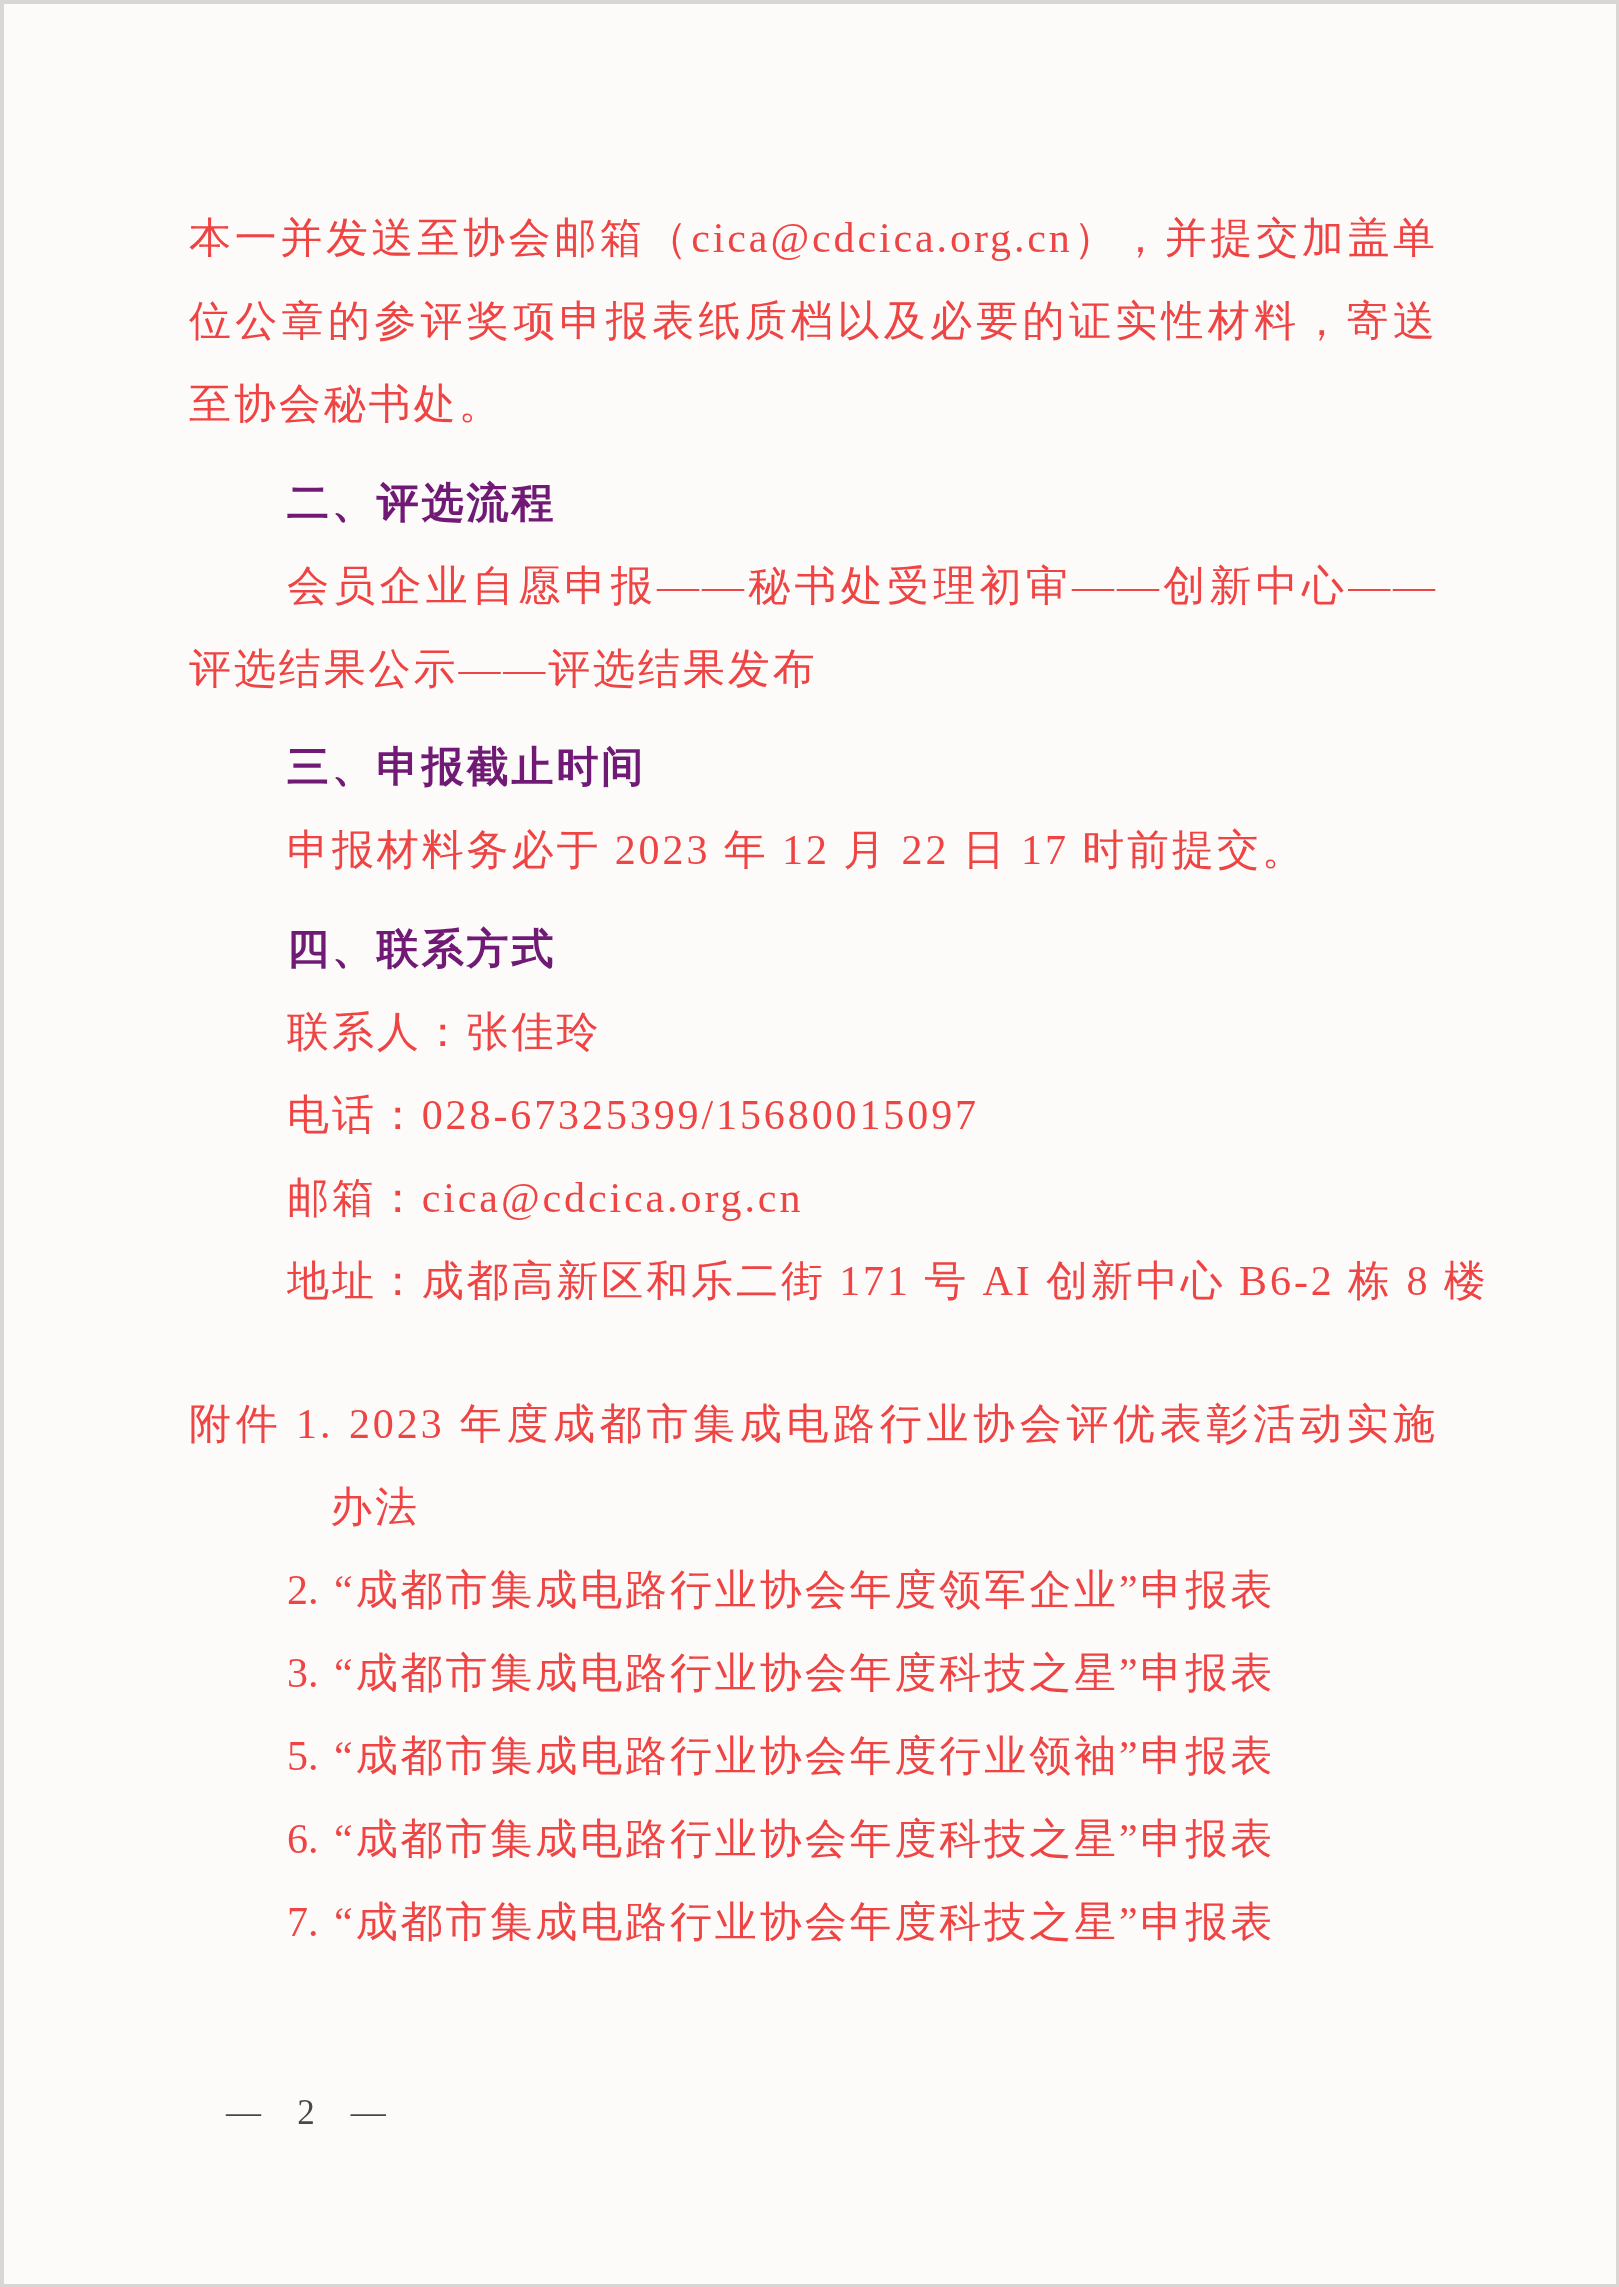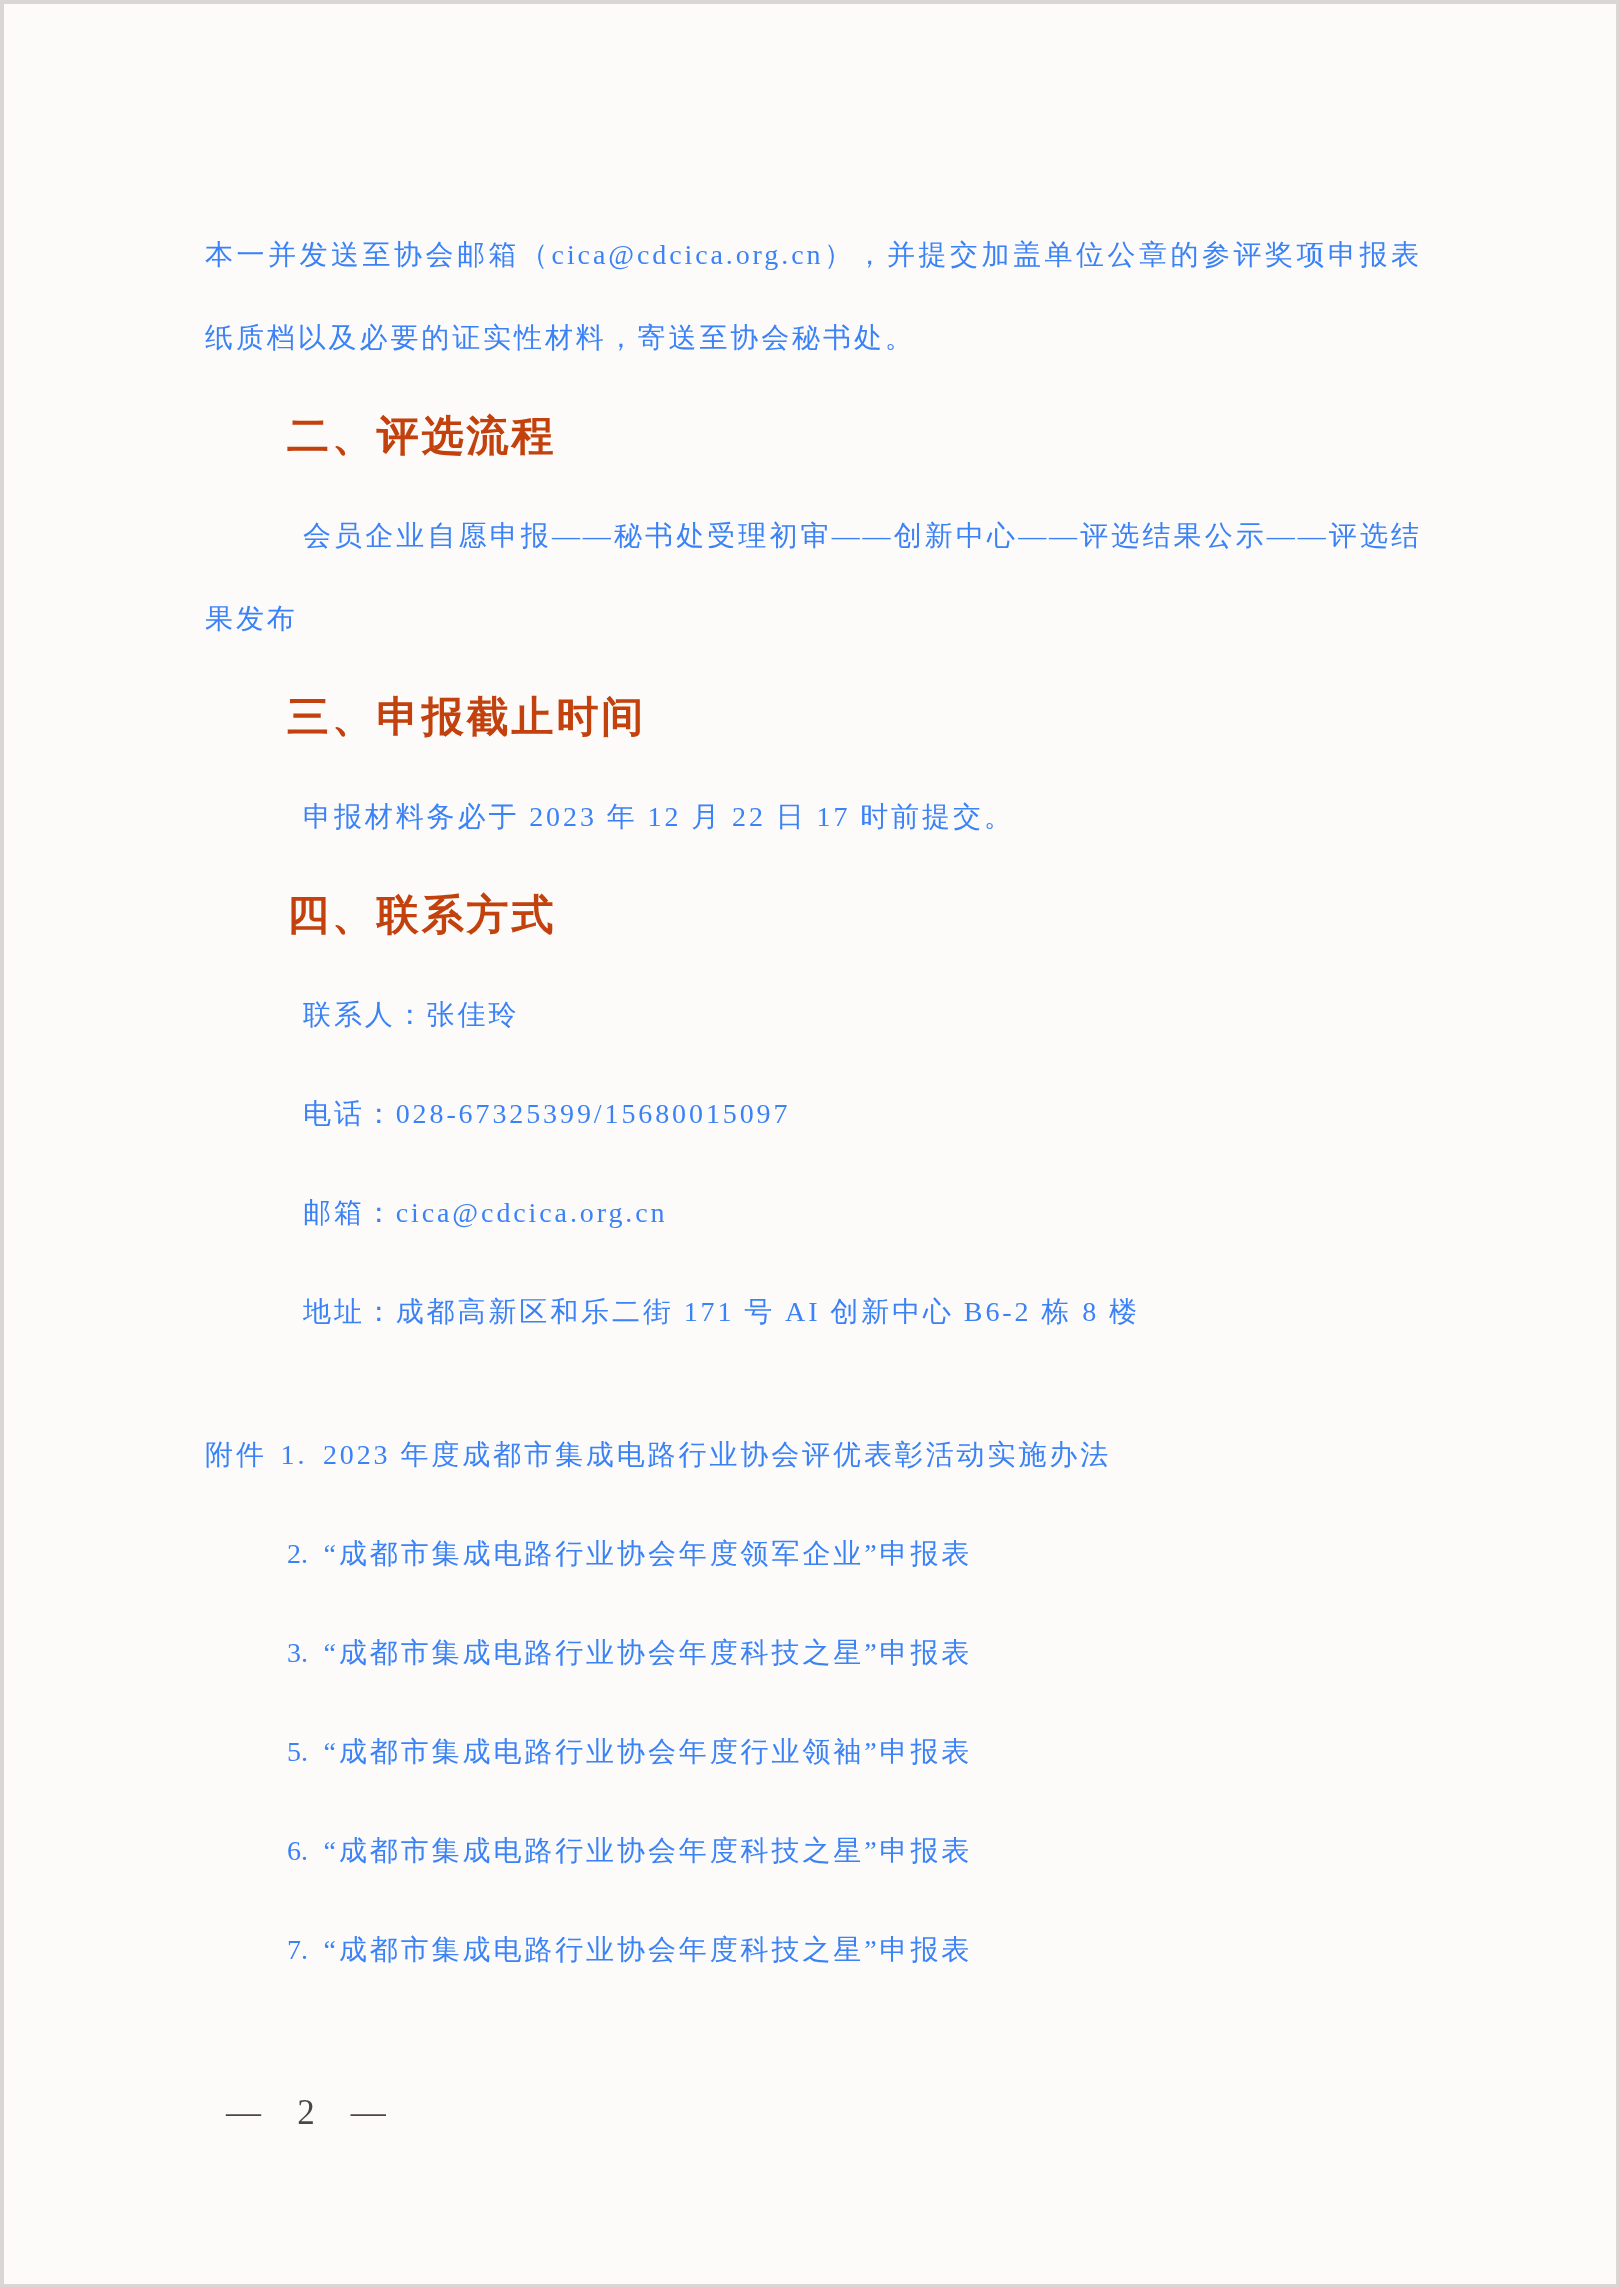--- a/index.html
+++ b/index.html
@@ -18,37 +18,37 @@
     overflow: hidden;
     color: #2b2b2b;
   }
   .content {
     position: absolute;
     top: 193px;
     left: 185px;
     width: 1249px;
   }
   p.body, .attach-row, .contact-line {
-    margin: 16px;
-    font-size: 28px;
+    margin: 0;
+    font-size: 42px;
     line-height: 83px;
     letter-spacing: 2.9px;
-    color: #3b82f6;
+    color: #ef4444;
     text-align: justify;
   }
   p.body.no-indent { text-indent: 0; }
   p.body.indent { text-indent: 98px; }
   h2.sec {
     margin: 0;
     margin-top: 15.6px;
     font-size: 42px;
     line-height: 83px;
     letter-spacing: 2.9px;
     font-weight: bold;
-    color: #c2410c;
+    color: #701a75;
     text-indent: 98px;
   }
   .contact-line {
     text-indent: 98px;
     white-space: nowrap;
   }
   .attachments {
     margin-top: 60px;
   }
   .attach-row-first {

